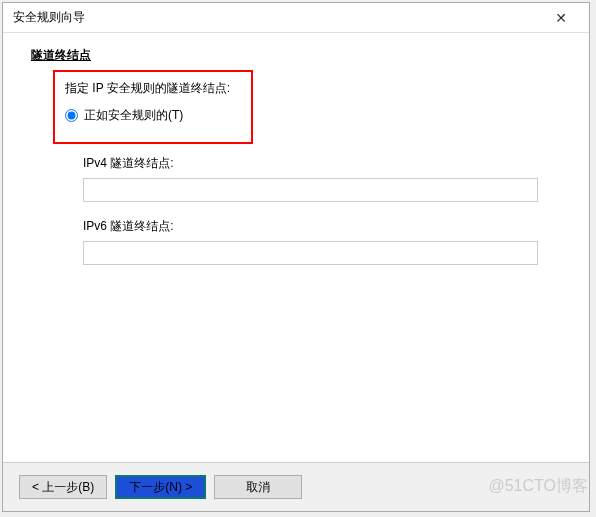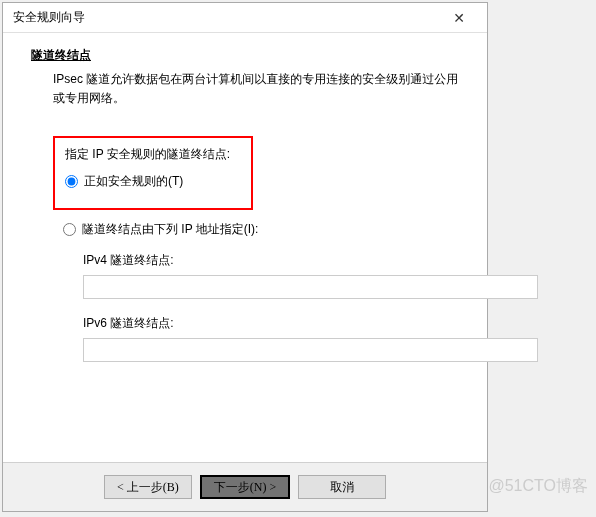--- a/index.html
+++ b/index.html
@@ -12,21 +12,21 @@
       font-size: 12px;
       background: #f0f0f0;
       width: 596px;
       height: 517px;
       position: relative;
       overflow: hidden;
     }
     .dialog {
       background: #ffffff;
       border: 1px solid #aaaaaa;
-      width: 486px;
+      width: 588px;
       height: 510px;
       position: absolute;
       left: 2px;
       top: 2px;
       display: flex;
       flex-direction: column;
     }
     .titlebar {
       display: flex;
       justify-content: space-between;
@@ -114,39 +114,38 @@
       border: 1px solid #cccccc;
       background: #ffffff;
       padding: 2px 4px;
       font-size: 12px;
       font-family: inherit;
     }
     .button-bar {
       border-top: 1px solid #d0d0d0;
       padding: 12px 16px;
       display: flex;
-      justify-content: center;
+      justify-content: flex-start;
       gap: 8px;
       background: #f0f0f0;
-      font-family: Liberation Serif, serif;
     }
     .btn {
       min-width: 88px;
       height: 24px;
       border: 1px solid #adadad;
       background: #e1e1e1;
       font-size: 12px;
       font-family: inherit;
       cursor: pointer;
       padding: 0 12px;
       color: #000;
     }
     .btn-primary {
-      border: 2px solid #000000;
-      background: #737373;
+      border: 2px solid #0f766e;
+      background: #1d4ed8;
     }
     .watermark {
       position: absolute;
       right: 8px;
       bottom: 20px;
       color: #cccccc;
       font-size: 16px;
       pointer-events: none;
     }
   </style>
@@ -159,34 +158,29 @@
     <span class="title-text">安全规则向导</span>
     <div class="close-btn">
       <span>✕</span>
     </div>
   </div>
 
   <div class="content">
 
     <div class="heading">隧道终结点</div>
 
-    <div class="ipsec-desc">IPsec 隧道允许数据包在两台计算机间以直接的专用连接的安全级别通过公用或专用网络。</div>
 
     <div class="highlight-box">
       <div class="radio-section-label">指定 IP 安全规则的隧道终结点:</div>
       <label class="radio-row">
         <input type="radio" name="tunnel" checked="" style="">
         <span>正如安全规则的(T)</span>
       </label>
     </div>
 
-    <label class="radio-row radio-row-outer">
-      <input type="radio" name="tunnel" style="">
-      <span>隧道终结点由下列 IP 地址指定(I):</span>
-    </label>
 
     <div class="field-group">
       <div class="field-label">IPv4 隧道终结点:</div>
       <input type="text" class="text-input" value="" style="">
     </div>
 
     <div class="field-group">
       <div class="field-label">IPv6 隧道终结点:</div>
       <input type="text" class="text-input" value="" style="">
     </div>

